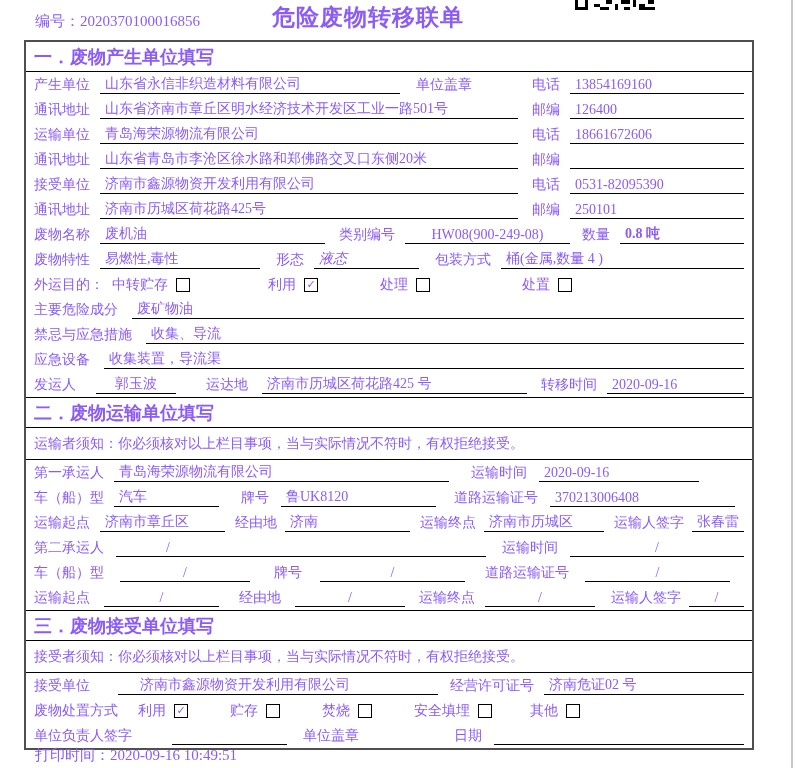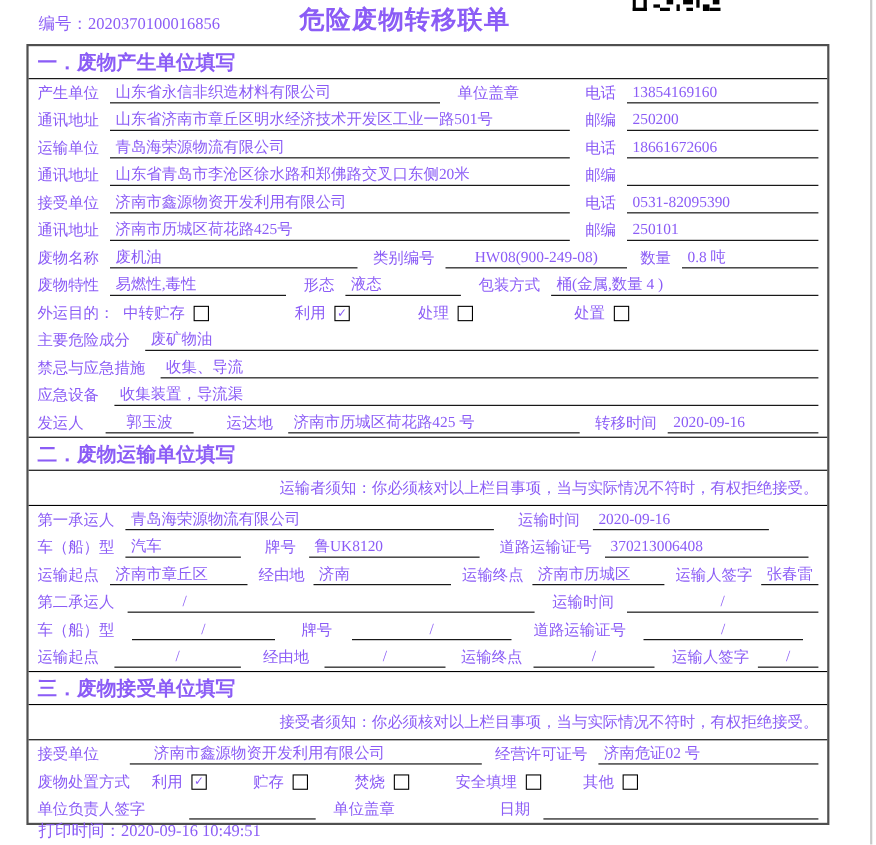--- a/index.html
+++ b/index.html
@@ -12,21 +12,21 @@
   .title  { position:absolute; left:0; right:60px; top:2px; text-align:center;
             font-size:23px; font-weight:bold; letter-spacing:1px; }
   .qr-frag { position:absolute; left:575px; top:0; }
   .page-edge { position:absolute; right:3px; top:0; height:100%; width:2px; background:#c9c9c9; }
 
   .form-table { position:absolute; left:24px; top:40px; width:730px;
                 border:2px solid #4f4f4f; background:#fff; box-sizing:border-box; }
   .sec-title { font-weight:bold; font-size:18px; padding:3px 8px 2px 8px;
                border-bottom:1.5px solid #000; }
   .sec-title.mid { border-top:1.5px solid #000; }
-  .notice { padding:7px 8px 6px 8px; border-bottom:1.5px solid #000;text-align:right; }
+  .notice { padding:7px 8px 6px 8px; border-bottom:1.5px solid #000; }
   .row { display:flex; align-items:flex-end; height:25px; padding:0 8px 3px 8px;
          box-sizing:border-box; }
   .lbl { white-space:nowrap; }
   .u   { border-bottom:1px solid #000; white-space:nowrap; padding:0 5px;
          overflow:hidden; box-sizing:border-box; }
   .c   { text-align:center; }
   .grow { flex:1 1 auto; min-width:0; }
   .rg  { margin-left:auto; display:flex; align-items:flex-end; width:212px; }
   .rg .u { flex:1 1 auto; }
   .opt { display:flex; align-items:center; }
@@ -76,21 +76,21 @@
           <span class="lbl">电话</span>
           <span class="u" style="margin-left:10px;">13854169160</span>
         </span>
     </div>
 
     <div class="row">
       <span class="lbl">通讯地址</span>
       <span class="u grow" style="margin-left:10px; margin-right:14px;">山东省济南市章丘区明水经济技术开发区工业一路501号</span>
       <span class="rg">
           <span class="lbl">邮编</span>
-          <span class="u" style="margin-left:10px;">250200</span>
+          <span class="u" style="margin-left:10px;">126400</span>
         </span>
     </div>
 
     <div class="row">
       <span class="lbl">运输单位</span>
       <span class="u grow" style="margin-left:10px; margin-right:14px;">青岛海荣源物流有限公司</span>
       <span class="rg">
           <span class="lbl">电话</span>
           <span class="u" style="margin-left:10px;">18661672606</span>
         </span>
@@ -122,28 +122,28 @@
           <span class="u" style="margin-left:10px;">250101</span>
         </span>
     </div>
 
     <div class="row">
       <span class="lbl">废物名称</span>
       <span class="u" style="width:225px; margin-left:10px;">废机油</span>
       <span class="lbl" style="margin-left:14px;">类别编号</span>
       <span class="u c" style="width:165px; margin-left:10px;">HW08(900-249-08)</span>
       <span class="lbl" style="margin-left:12px;">数量</span>
-      <span class="u grow" style="margin-left:10px;">0.8 吨</span>
+      <span class="u grow" style="margin-left:10px;font-weight:bold;">0.8 吨</span>
     </div>
 
     <div class="row">
       <span class="lbl">废物特性</span>
       <span class="u" style="width:160px; margin-left:10px;">易燃性,毒性</span>
       <span class="lbl" style="margin-left:16px;">形态</span>
-      <span class="u" style="width:105px; margin-left:10px;">液态</span>
+      <span class="u" style="width:105px; margin-left:10px;font-style:italic;">液态</span>
       <span class="lbl" style="margin-left:16px;">包装方式</span>
       <span class="u grow" style="margin-left:10px;">桶(金属,数量 4 )</span>
     </div>
 
     <div class="row">
       <span class="lbl">外运目的：</span>
       <span class="opt" style="margin-left:8px;">
           <span class="lbl">中转贮存</span>
           <span class="cb"></span>
         </span>

